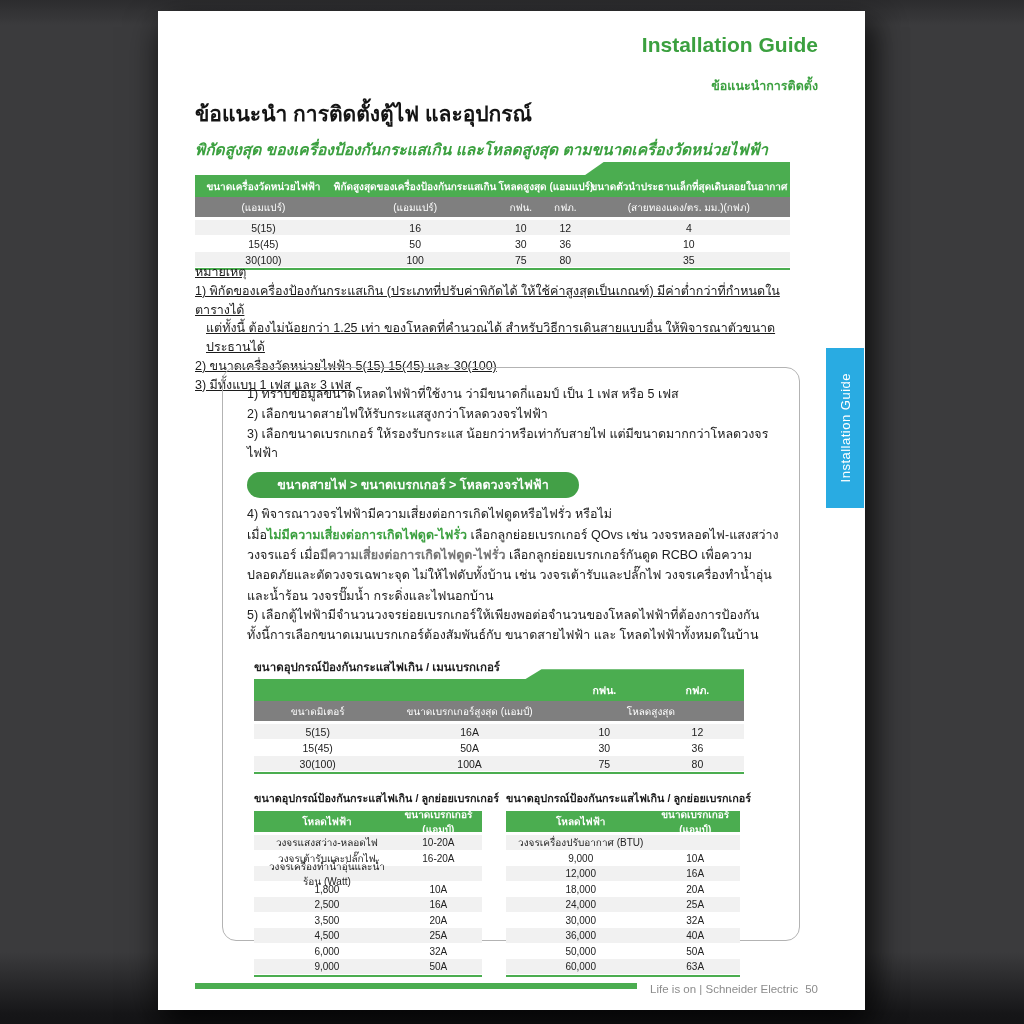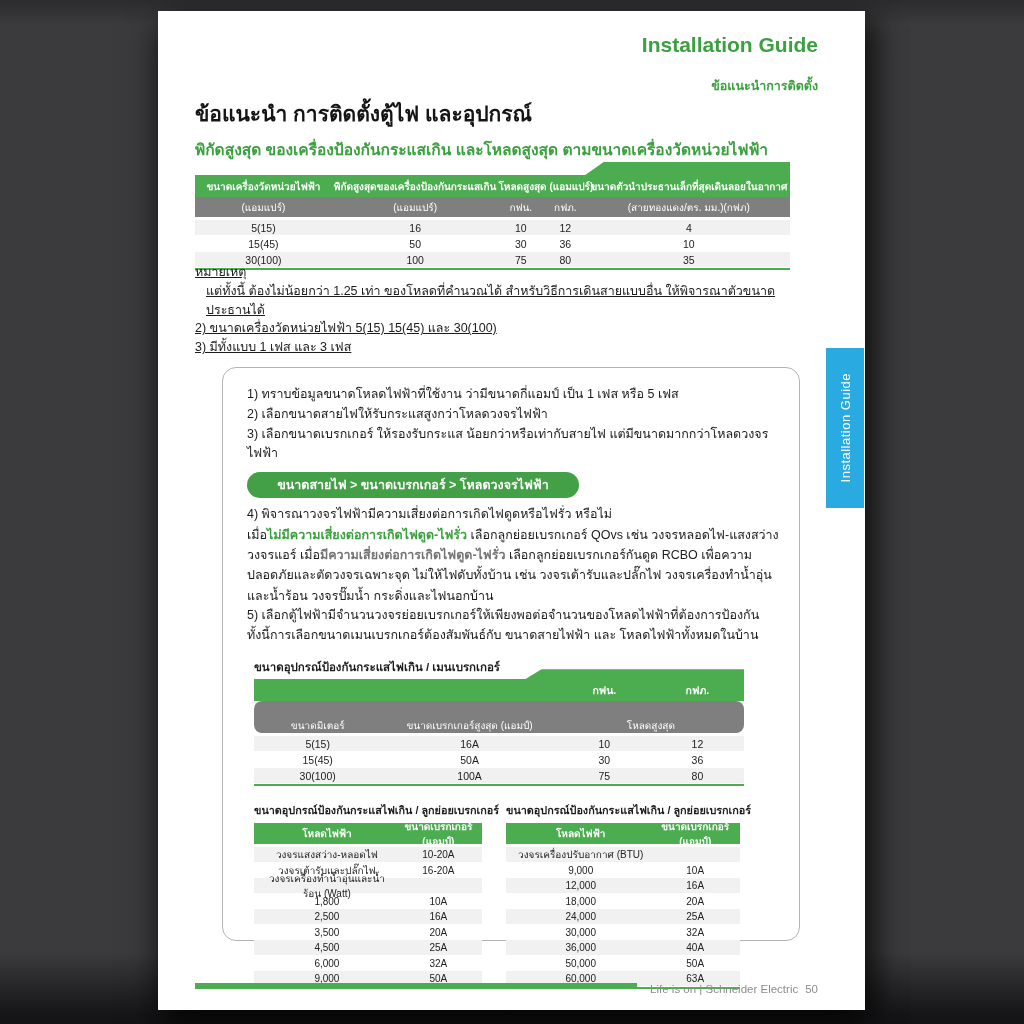--- a/index.html
+++ b/index.html
@@ -14,21 +14,21 @@
     background:#ffffff;
     box-shadow:0 16px 30px rgba(0,0,0,.6),14px 8px 26px rgba(0,0,0,.45);
   }
   
   .p-header{position:absolute;top:22px;right:47px;text-align:right;}
   .ph-title{font-size:21px;font-weight:bold;color:#3ba03f;line-height:1.1;}
   .ph-sub{font-size:12.5px;font-weight:bold;color:#3ba03f;margin-top:20px;}
   
   .title-block{position:absolute;left:37px;top:86px;width:600px;}
   .doc-title{font-size:21px;font-weight:bold;color:#141414;margin:0;}
-  .doc-subtitle{font-size:15.5px;font-weight:bold;color:#3ba03f;margin:7px 0 0 0;}
+  .doc-subtitle{font-size:15.5px;font-weight:bold;color:#3ba03f;margin:7px 0 0 0;font-style:italic;}
   
   .trow{display:flex;}
   .tcell{box-sizing:border-box;}
   
   .table1{position:absolute;left:37px;top:164px;width:595px;font-size:10.5px;}
   .t1-raised{position:absolute;right:0;top:-13px;width:calc(34% + 4px);height:14px;background:#4bad50;
     clip-path:polygon(20px 0,100% 0,100% 100%,0 100%);}
   .thead-green{display:flex;background:#4bad50;color:#fff;font-weight:bold;height:22px;align-items:center;}
   .thead-gray{display:flex;background:#7f7f7f;color:#fff;height:20px;align-items:center;}
   .thead-green .c,.thead-gray .c{text-align:center;white-space:nowrap;overflow:visible;}
@@ -52,21 +52,21 @@
   .sb-para{font-size:12.5px;color:#1c1c1c;line-height:1.62;margin:0;width:532px;}
   .seg-green{color:#3ba03f;font-weight:bold;}
   .seg-red{color:#737373;font-weight:bold;}
   
   .table2{margin:13px 0 0 7px;width:490px;position:relative;font-size:10.5px;}
   .t2-label{font-size:11.5px;font-weight:bold;color:#1c1c1c;margin-bottom:3px;}
   .t2-greenwrap{position:relative;}
   .t2-raised{position:absolute;right:0;top:-10px;width:45%;height:11px;background:#4bad50;
     clip-path:polygon(18px 0,100% 0,100% 100%,0 100%);}
   .t2-green{display:flex;background:#4bad50;color:#fff;font-weight:bold;height:22px;align-items:center;font-size:10.5px;}
-  .t2-gray{display:flex;background:#7f7f7f;color:#fff;height:32px;align-items:flex-end;font-size:10px;border-radius:8px;}
+  .t2-gray{display:flex;background:#7f7f7f;color:#fff;height:20px;align-items:center;font-size:10px;}
   .m1{width:26%;} .m2{width:36%;} .m3{width:19%;} .m34{width:38%;}
   .t2-green .c,.t2-gray .c{text-align:center;}
   .table2 .tbody .trow{height:15px;}
   
   .small-tables{display:flex;margin-top:16px;margin-left:7px;gap:24px;text-align:center;}
   .small-table{width:228px;font-size:10px;}
   .small-table.right{width:234px;}
   .st-label{font-size:10.8px;font-weight:bold;color:#1c1c1c;margin-bottom:4px;white-space:nowrap;}
   .st-head{display:flex;background:#4bad50;color:#fff;font-weight:bold;height:21px;align-items:center;}
   .sc1{width:60%;padding-left:9px;} .sc2{width:40%;padding-left:4px;}
@@ -135,20 +135,21 @@
           <div class="tcell w2">100</div>
           <div class="tcell w3">75</div>
           <div class="tcell w3">80</div>
           <div class="tcell w5">35</div>
         </div>
       </div>
   </div>
 
   <div class="notes">
     <div>หมายเหตุ</div>
+    <div>1) พิกัดของเครื่องป้องกันกระแสเกิน (ประเภทที่ปรับค่าพิกัดได้ ให้ใช้ค่าสูงสุดเป็นเกณฑ์) มีค่าต่ำกว่าที่กำหนดในตารางได้</div>
     <div class="indent">แต่ทั้งนี้ ต้องไม่น้อยกว่า 1.25 เท่า ของโหลดที่คำนวณได้ สำหรับวิธีการเดินสายแบบอื่น ให้พิจารณาตัวขนาดประธานได้</div>
     <div>2) ขนาดเครื่องวัดหน่วยไฟฟ้า 5(15) 15(45) และ 30(100)</div>
     <div>3) มีทั้งแบบ 1 เฟส และ 3 เฟส</div>
   </div>
 
   <div class="steps-box">
     <div class="sb-line">1) ทราบข้อมูลขนาดโหลดไฟฟ้าที่ใช้งาน ว่ามีขนาดกี่แอมป์ เป็น 1 เฟส หรือ 5 เฟส</div>
     <div class="sb-line">2) เลือกขนาดสายไฟให้รับกระแสสูงกว่าโหลดวงจรไฟฟ้า</div>
     <div class="sb-line">3) เลือกขนาดเบรกเกอร์ ให้รองรับกระแส น้อยกว่าหรือเท่ากับสายไฟ แต่มีขนาดมากกว่าโหลดวงจรไฟฟ้า</div>
     <div class="pill">ขนาดสายไฟ &gt; ขนาดเบรกเกอร์ &gt; โหลดวงจรไฟฟ้า</div>

